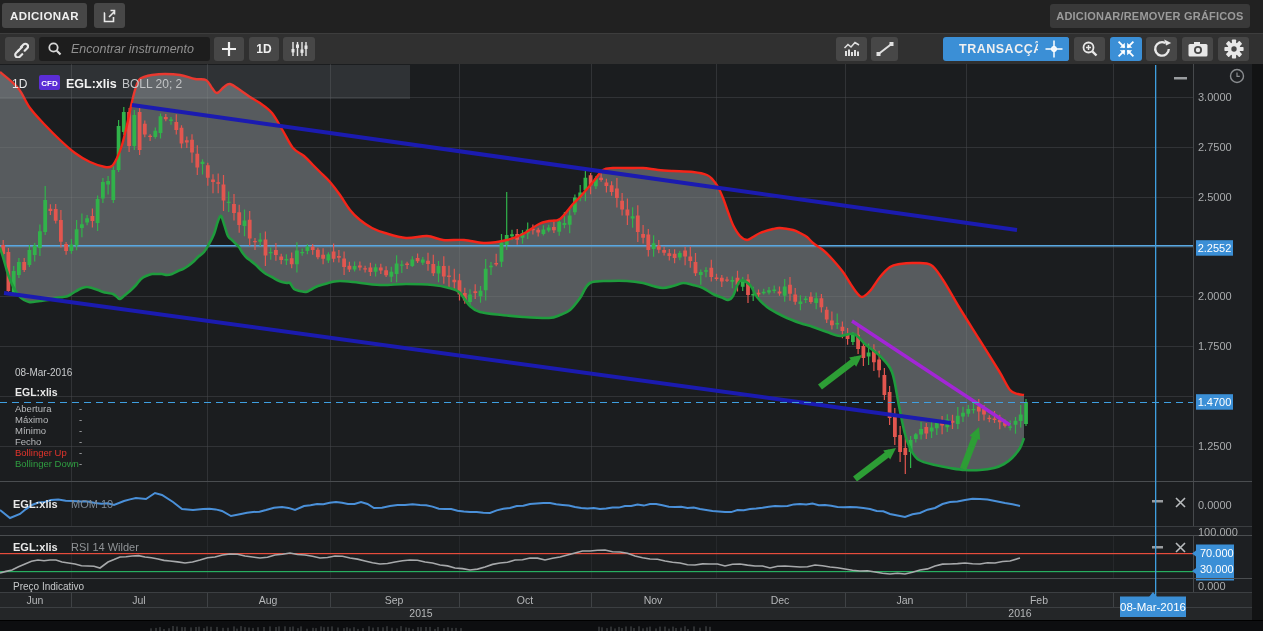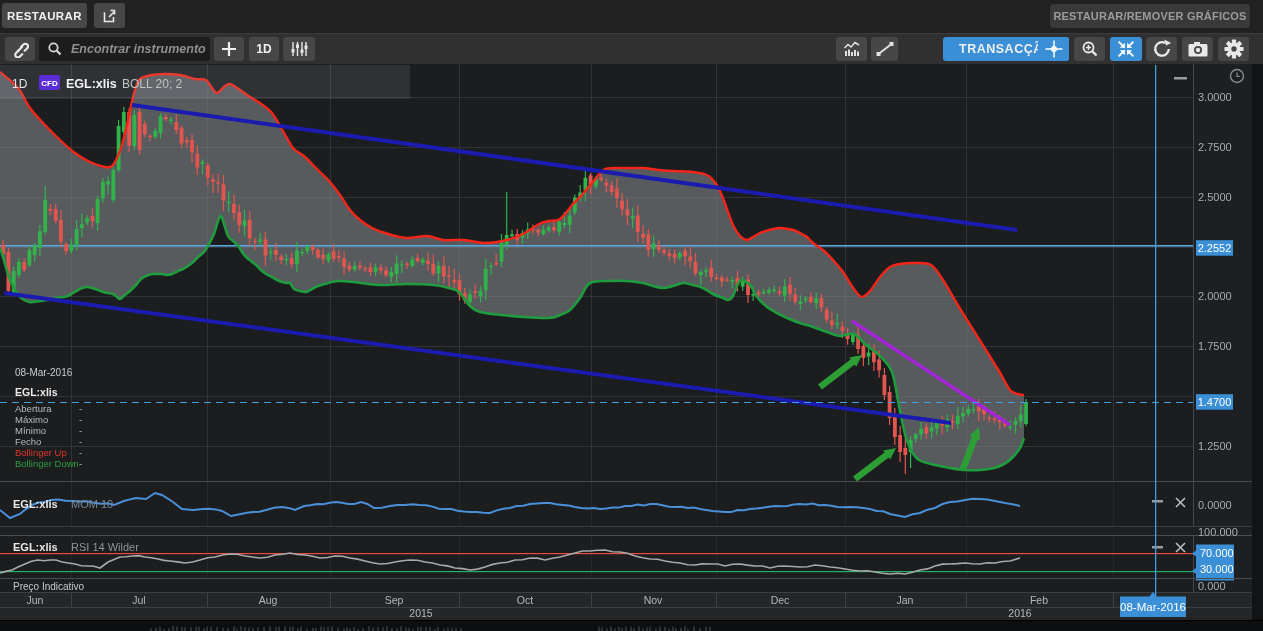--- a/index.html
+++ b/index.html
@@ -1,47 +1,47 @@
 <!DOCTYPE html>
 <html><head><meta charset="utf-8"><style>
 * { margin:0; padding:0; box-sizing:border-box; }
 html,body { width:1263px; height:631px; background:#191b1d; font-family:"Liberation Sans", sans-serif; overflow:hidden; position:relative; }
 .btn { position:absolute; display:flex; align-items:center; justify-content:center; background:#474747; border-radius:3px; color:#f0f0f0; }
 .blue { background:#3b8fd6; }
 #topbar { position:absolute; left:0; top:0; width:1263px; height:33px; background:#212121; }
 #toolbar { position:absolute; left:0; top:33px; width:1263px; height:31px; background:#303030; border-top:1px solid #3d3d3d; }
 </style></head><body>
 <div id="topbar">
- <div class="btn" style="left:2px;top:3px;width:85px;height:25px;font-size:11.5px;font-weight:bold;letter-spacing:0.4px;">RESTAURAR</div>
+ <div class="btn" style="left:2px;top:3px;width:85px;height:25px;font-size:11.5px;font-weight:bold;letter-spacing:0.4px;">ADICIONAR</div>
  <div class="btn" style="left:94px;top:3px;width:31px;height:25px;">
       <svg width="16" height="16" viewBox="0 0 16 16">
         <path d="M3 5h-0.5 v8.5 h9 V9" fill="none" stroke="#e8e8e8" stroke-width="1.6"></path>
         <path d="M7 9 L13 3 M8.5 2.5 h4 v4" fill="none" stroke="#e8e8e8" stroke-width="1.6"></path>
       </svg>
     </div>
- <div class="btn" style="left:1050px;top:4px;width:200px;height:24px;background:#393939;color:#9b9b9b;font-size:11px;font-weight:bold;letter-spacing:0.2px;">RESTAURAR/REMOVER GRÁFICOS</div>
+ <div class="btn" style="left:1050px;top:4px;width:200px;height:24px;background:#393939;color:#9b9b9b;font-size:11px;font-weight:bold;letter-spacing:0.2px;">ADICIONAR/REMOVER GRÁFICOS</div>
 </div>
 <div id="toolbar">
  <div class="btn" style="left:5px;top:3px;width:30px;height:24px;">
       <svg width="18" height="18" viewBox="0 0 18 18">
         <g stroke="#e8e8e8" stroke-width="2.2" stroke-linecap="round" fill="none">
           <path d="M7.5 10.5 l-2.5 2.5 a2.6 2.6 0 0 0 3.7 3.7 l2.5 -2.5"></path>
           <path d="M10.5 7.5 l2.5 -2.5 a2.6 2.6 0 0 0 -3.7 -3.7 l-2.5 2.5" transform="translate(3.2,3.2)"></path>
           <path d="M7 11 l4 -4"></path>
         </g>
       </svg>
     </div>
  <div style="position:absolute;left:39px;top:3px;width:171px;height:24px;background:#1d1d1d;border-radius:3px;display:flex;align-items:center;">
    <span style="margin-left:8px;display:flex;">
         <svg width="16" height="16" viewBox="0 0 16 16">
           <circle cx="6.5" cy="6.5" r="4.2" fill="none" stroke="#d8d8d8" stroke-width="1.8"></circle>
           <line x1="9.8" y1="9.8" x2="13.5" y2="13.5" stroke="#d8d8d8" stroke-width="2.2"></line>
         </svg>
       </span>
-   <span style="margin-left:8px;color:#8f8f8f;font-size:12.5px;font-style:italic;font-weight:bold;">Encontrar instrumento</span>
+   <span style="margin-left:8px;color:#8f8f8f;font-size:12.5px;font-style:italic;">Encontrar instrumento</span>
  </div>
  <div class="btn" style="left:214px;top:3px;width:30px;height:24px;">
       <svg width="18" height="18" viewBox="0 0 18 18">
         <path d="M9 2 v14 M2 9 h14" stroke="#f0f0f0" stroke-width="2.2"></path>
       </svg>
     </div>
  <div class="btn" style="left:249px;top:3px;width:30px;height:24px;font-size:12px;font-weight:bold;">1D</div>
  <div class="btn" style="left:283px;top:3px;width:32px;height:24px;">
       <svg width="18" height="16" viewBox="0 0 18 16">
         <g stroke="#e8e8e8" stroke-width="1.4">

